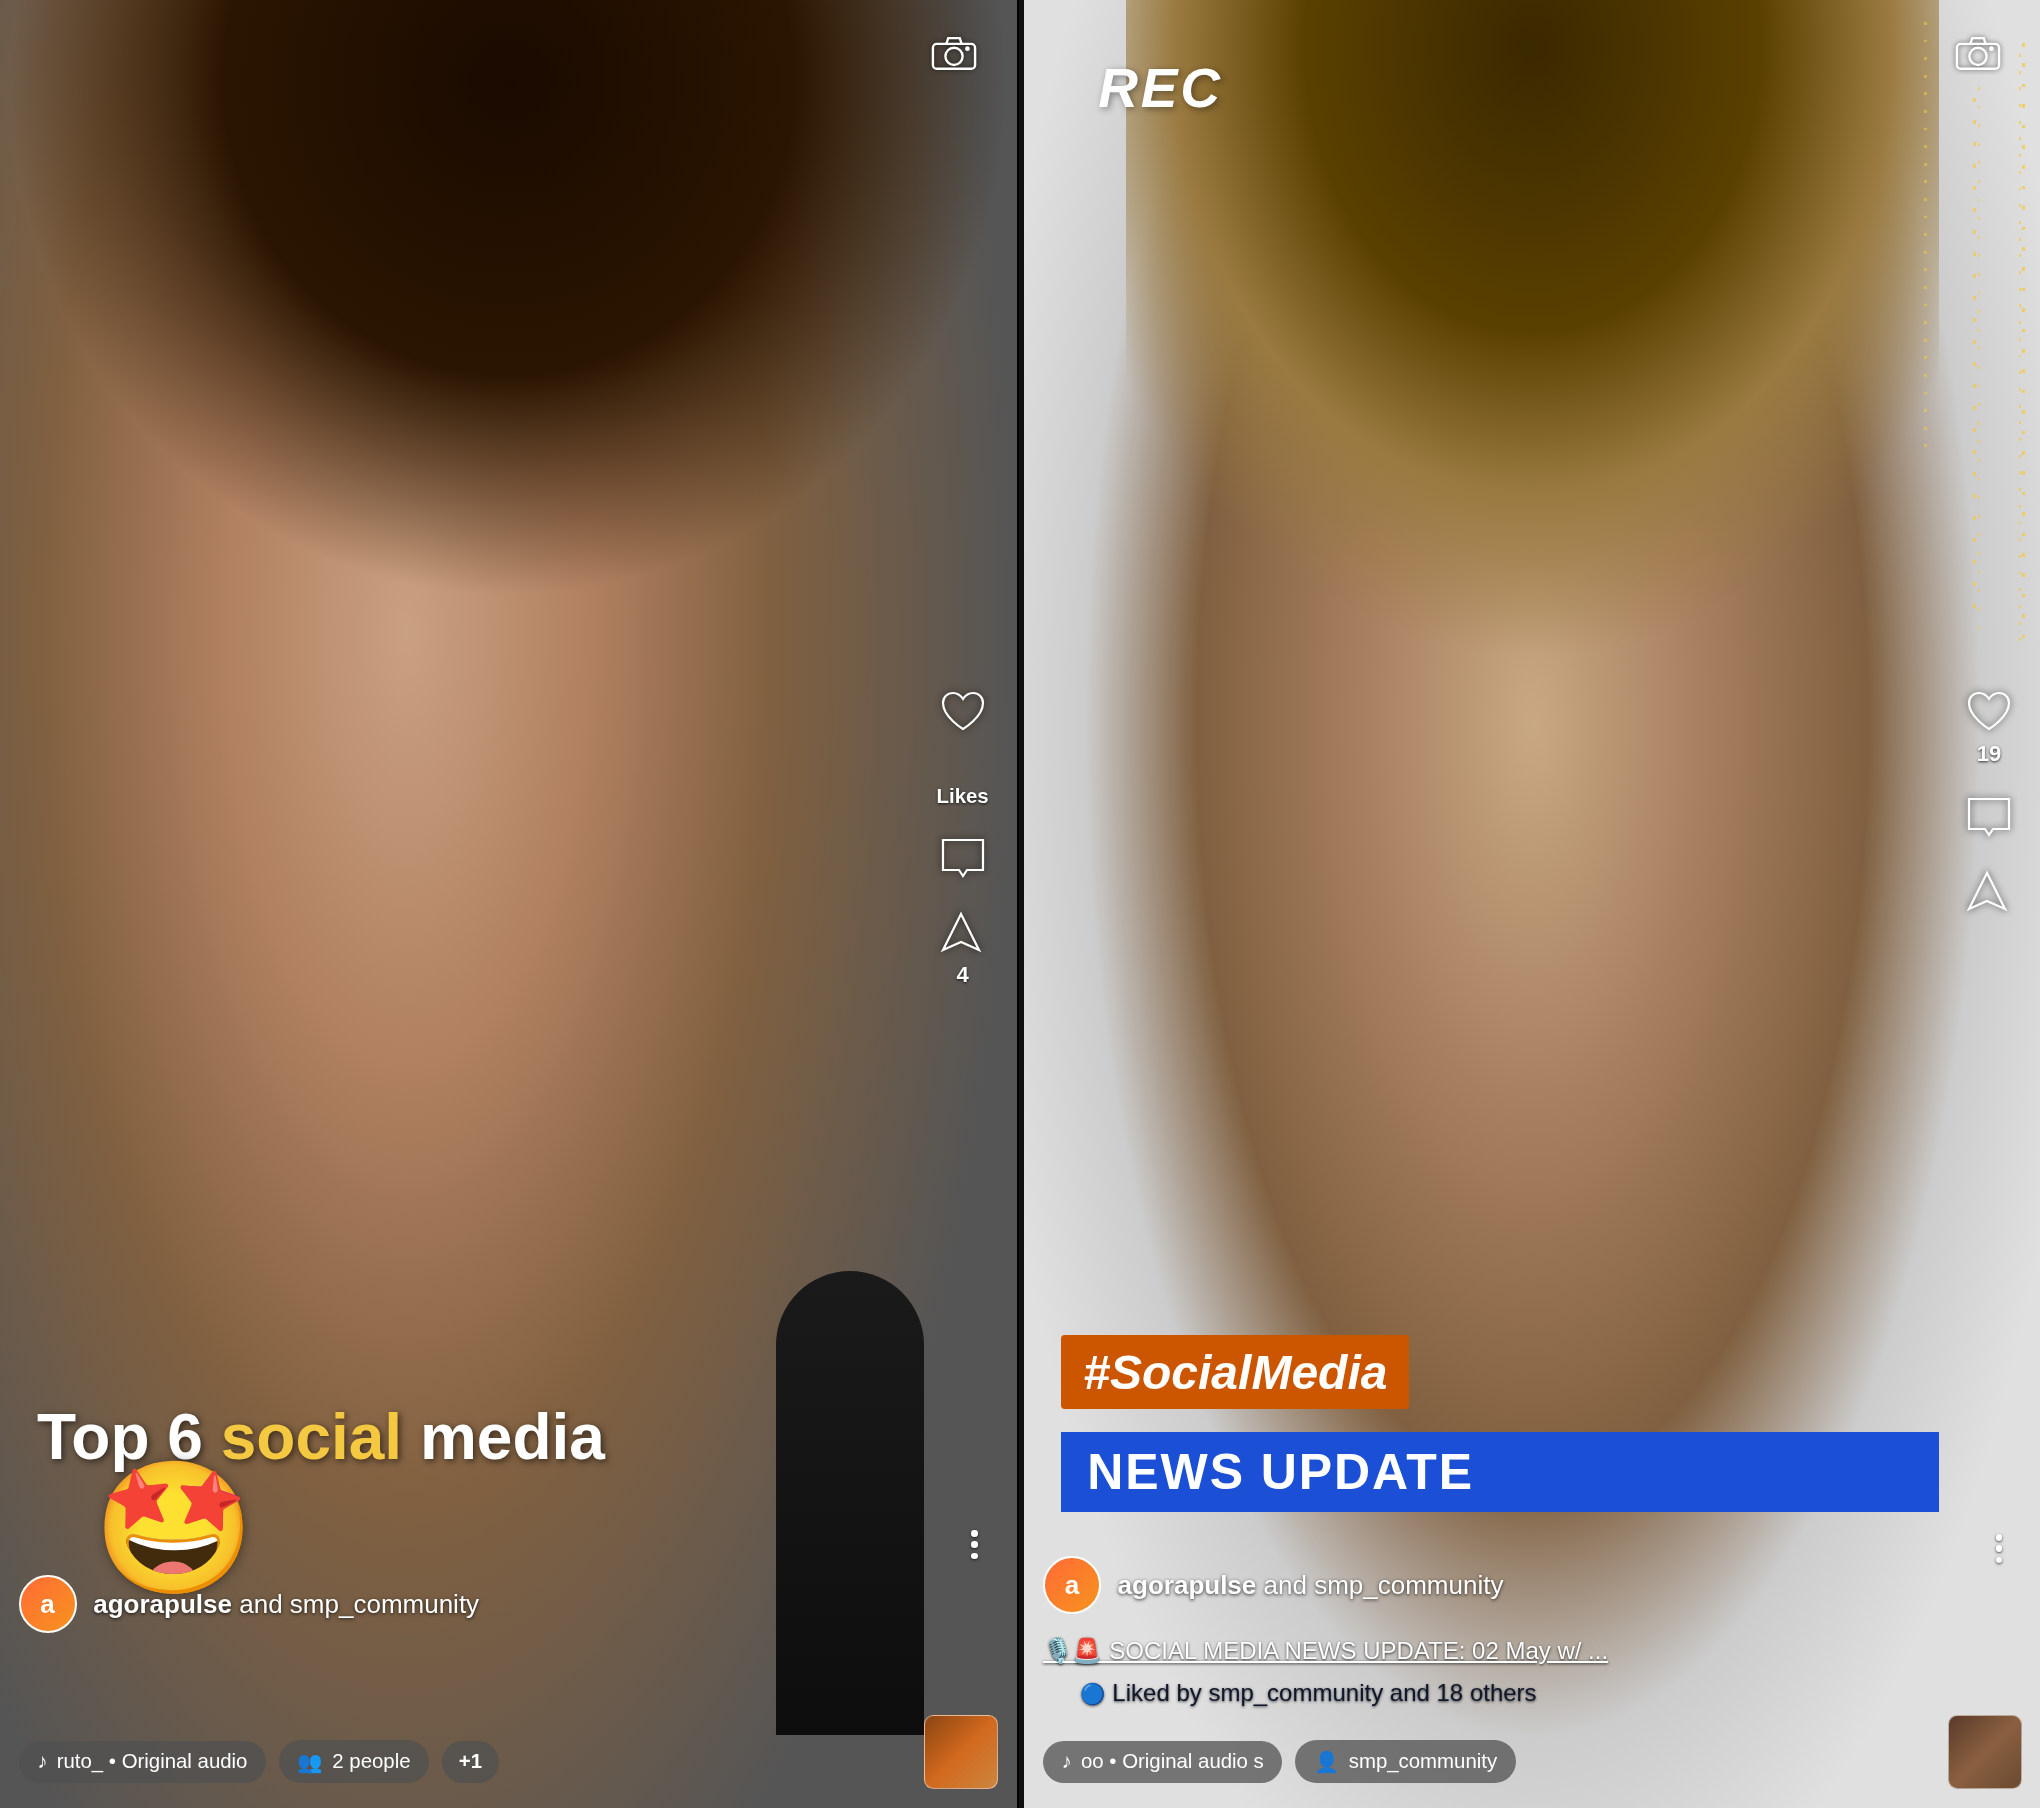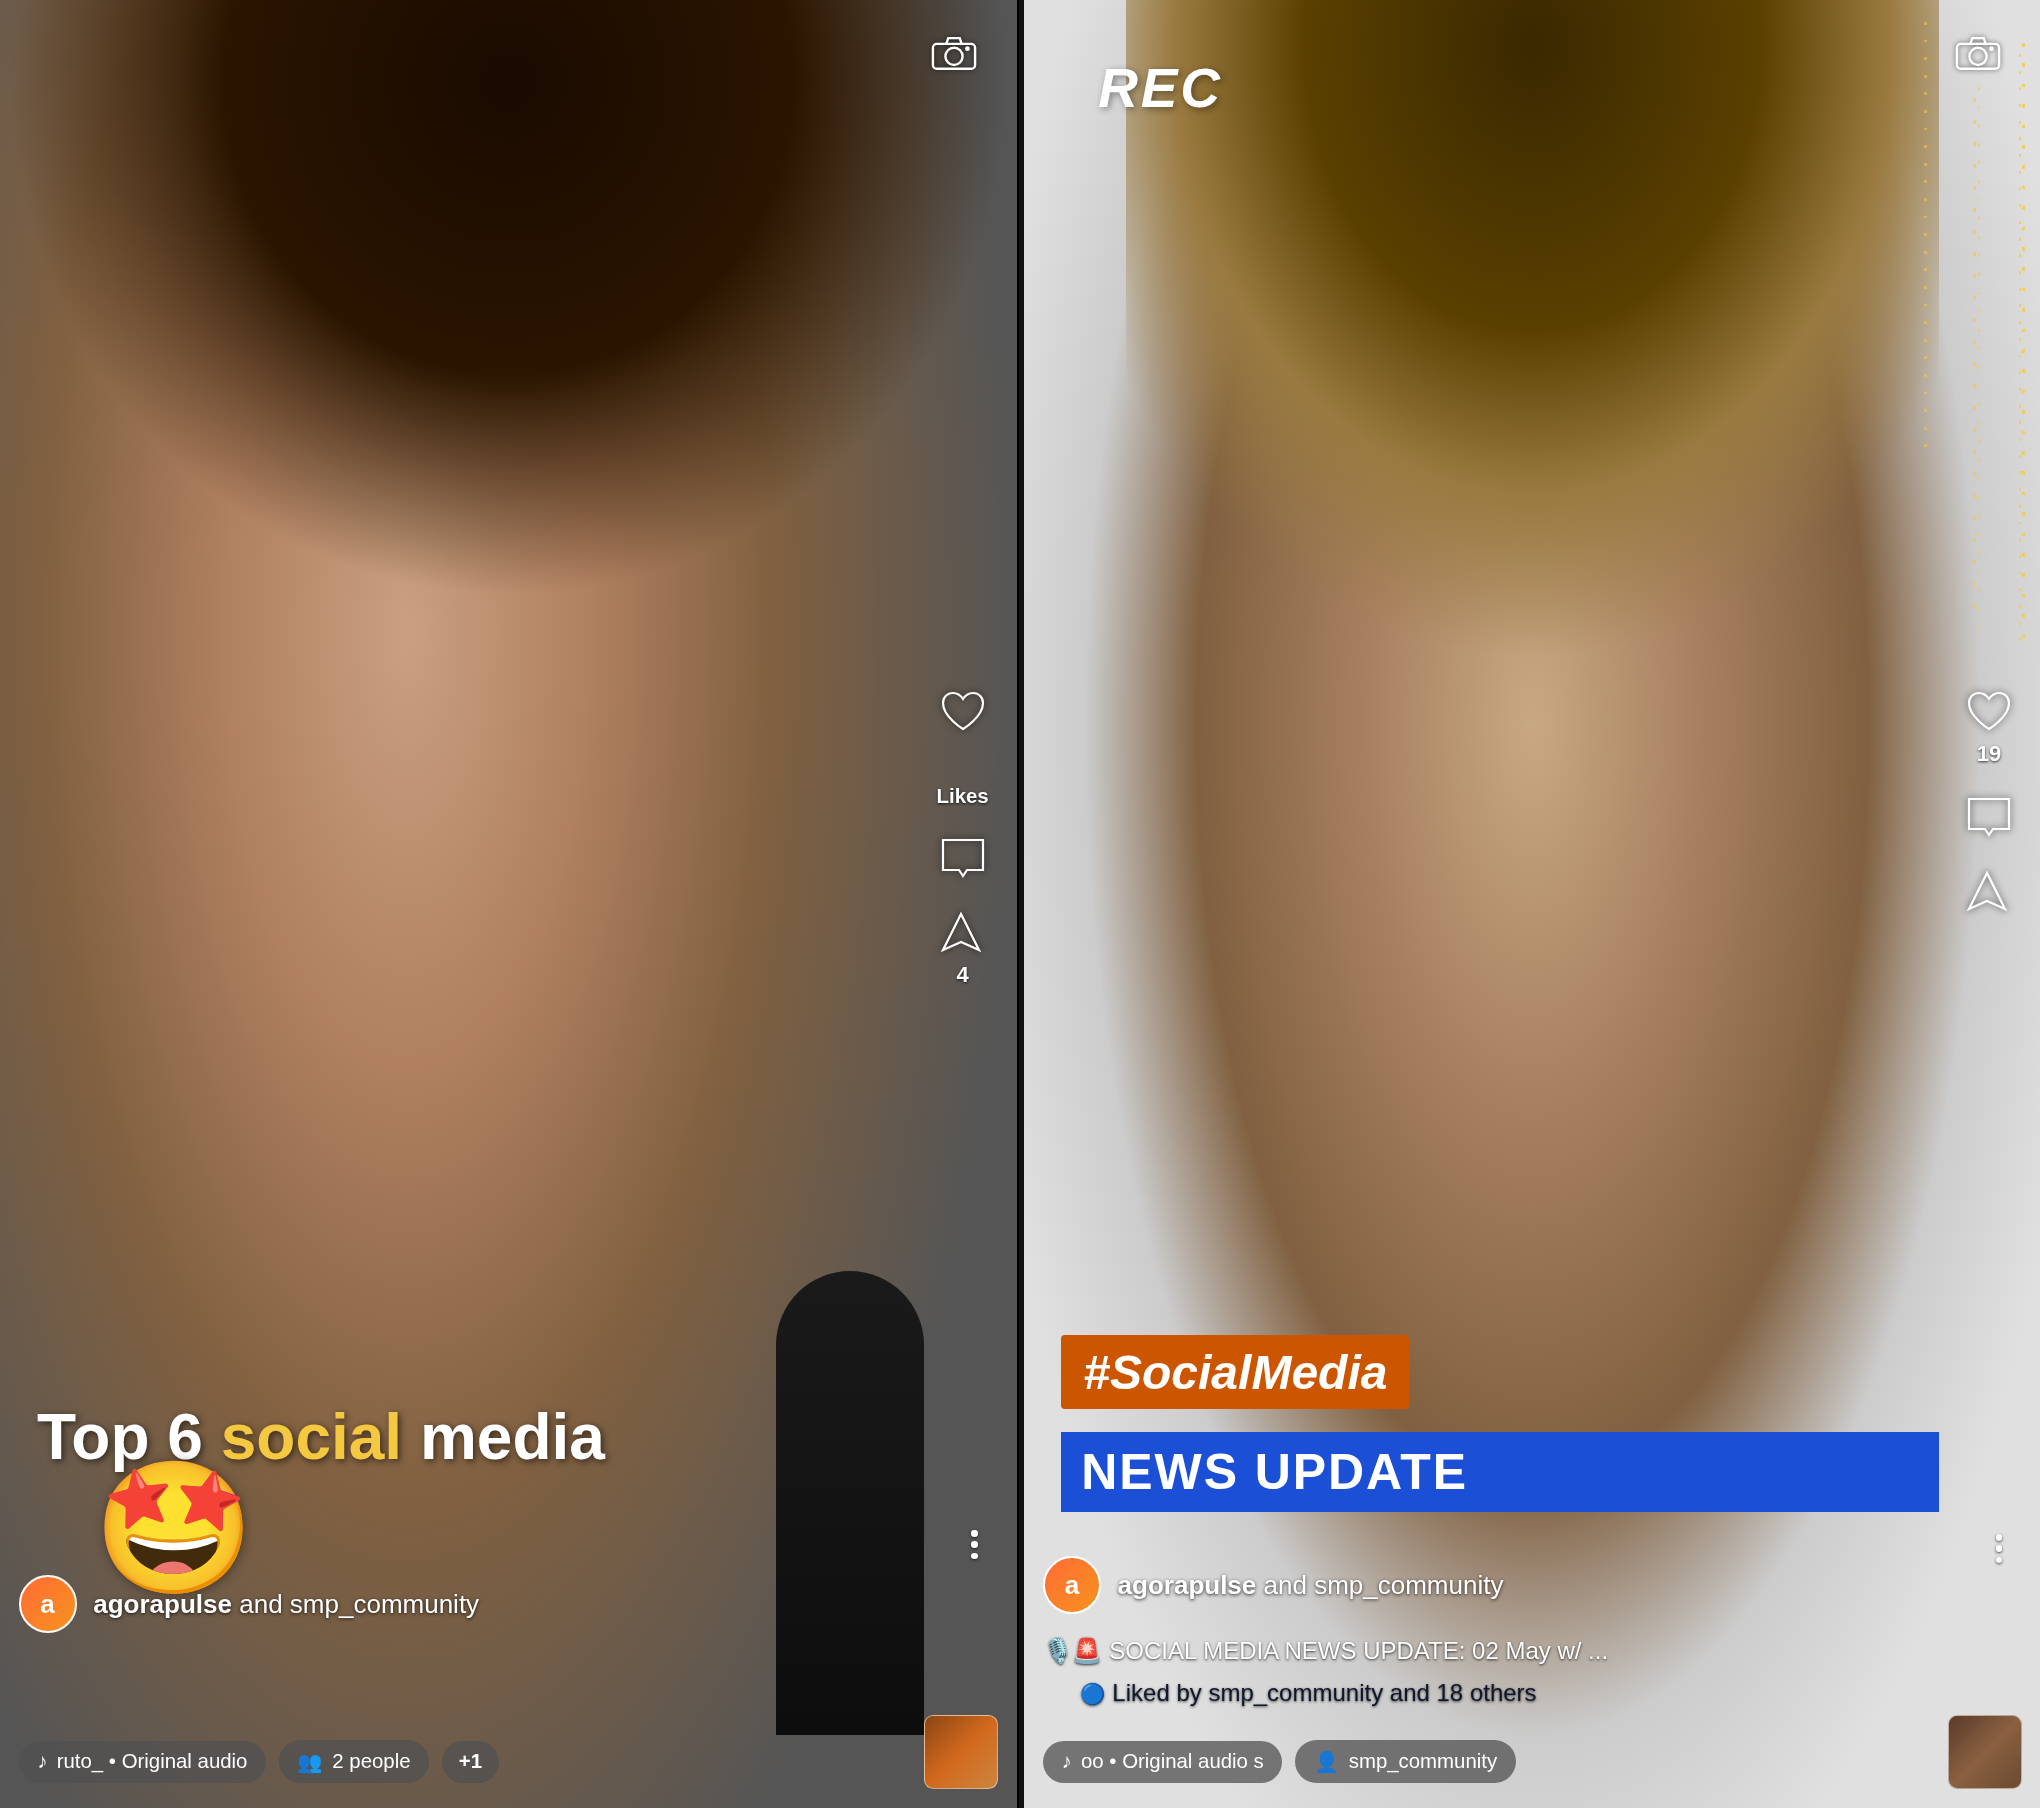--- a/index.html
+++ b/index.html
@@ -222,21 +222,21 @@
       color: white;
     }
 
     
     .news-banner {
       position: absolute;
       bottom: 292px;
       left: 37px;
       right: 102px;
       background: #1a4fd6;
-      padding: 11px 20px;
+      padding: 11px 26px;
       z-index: 10;
     }
     .news-banner span {
       font-size: 50px;
       font-weight: 900;
       color: white;
       letter-spacing: 1.9px;
     }
 
     
@@ -508,21 +508,21 @@
   </div>
 
   <div class="user-row" style="bottom: 195px; left: 18.6px;">
     <div class="avatar-circle"></div>
     <span class="username-text">
       <span>agorapulse</span>
       <span style="font-weight:400;">and smp_community</span>
     </span>
   </div>
 
-  <div class="desc-text" style="bottom: 144px; left: 18.6px; right: 102px;">🎙️🚨 SOCIAL MEDIA NEWS UPDATE: 02 May w/ ...</div>
+  <div class="desc-text" style="bottom: 144px; left: 18.6px; right: 102px; text-decoration: underline;">🎙️🚨 SOCIAL MEDIA NEWS UPDATE: 02 May w/ ...</div>
 
   <div class="liked-text" style="bottom: 102px; left: 56px;">
     <span style="font-size:20.4px;">🔵</span>
     <span>Liked by smp_community and 18 others</span>
   </div>
 
   <div class="bottom-pills">
     <div class="pill">
       <span class="music-note">♪</span>
       <span>oo • Original audio   s</span>

